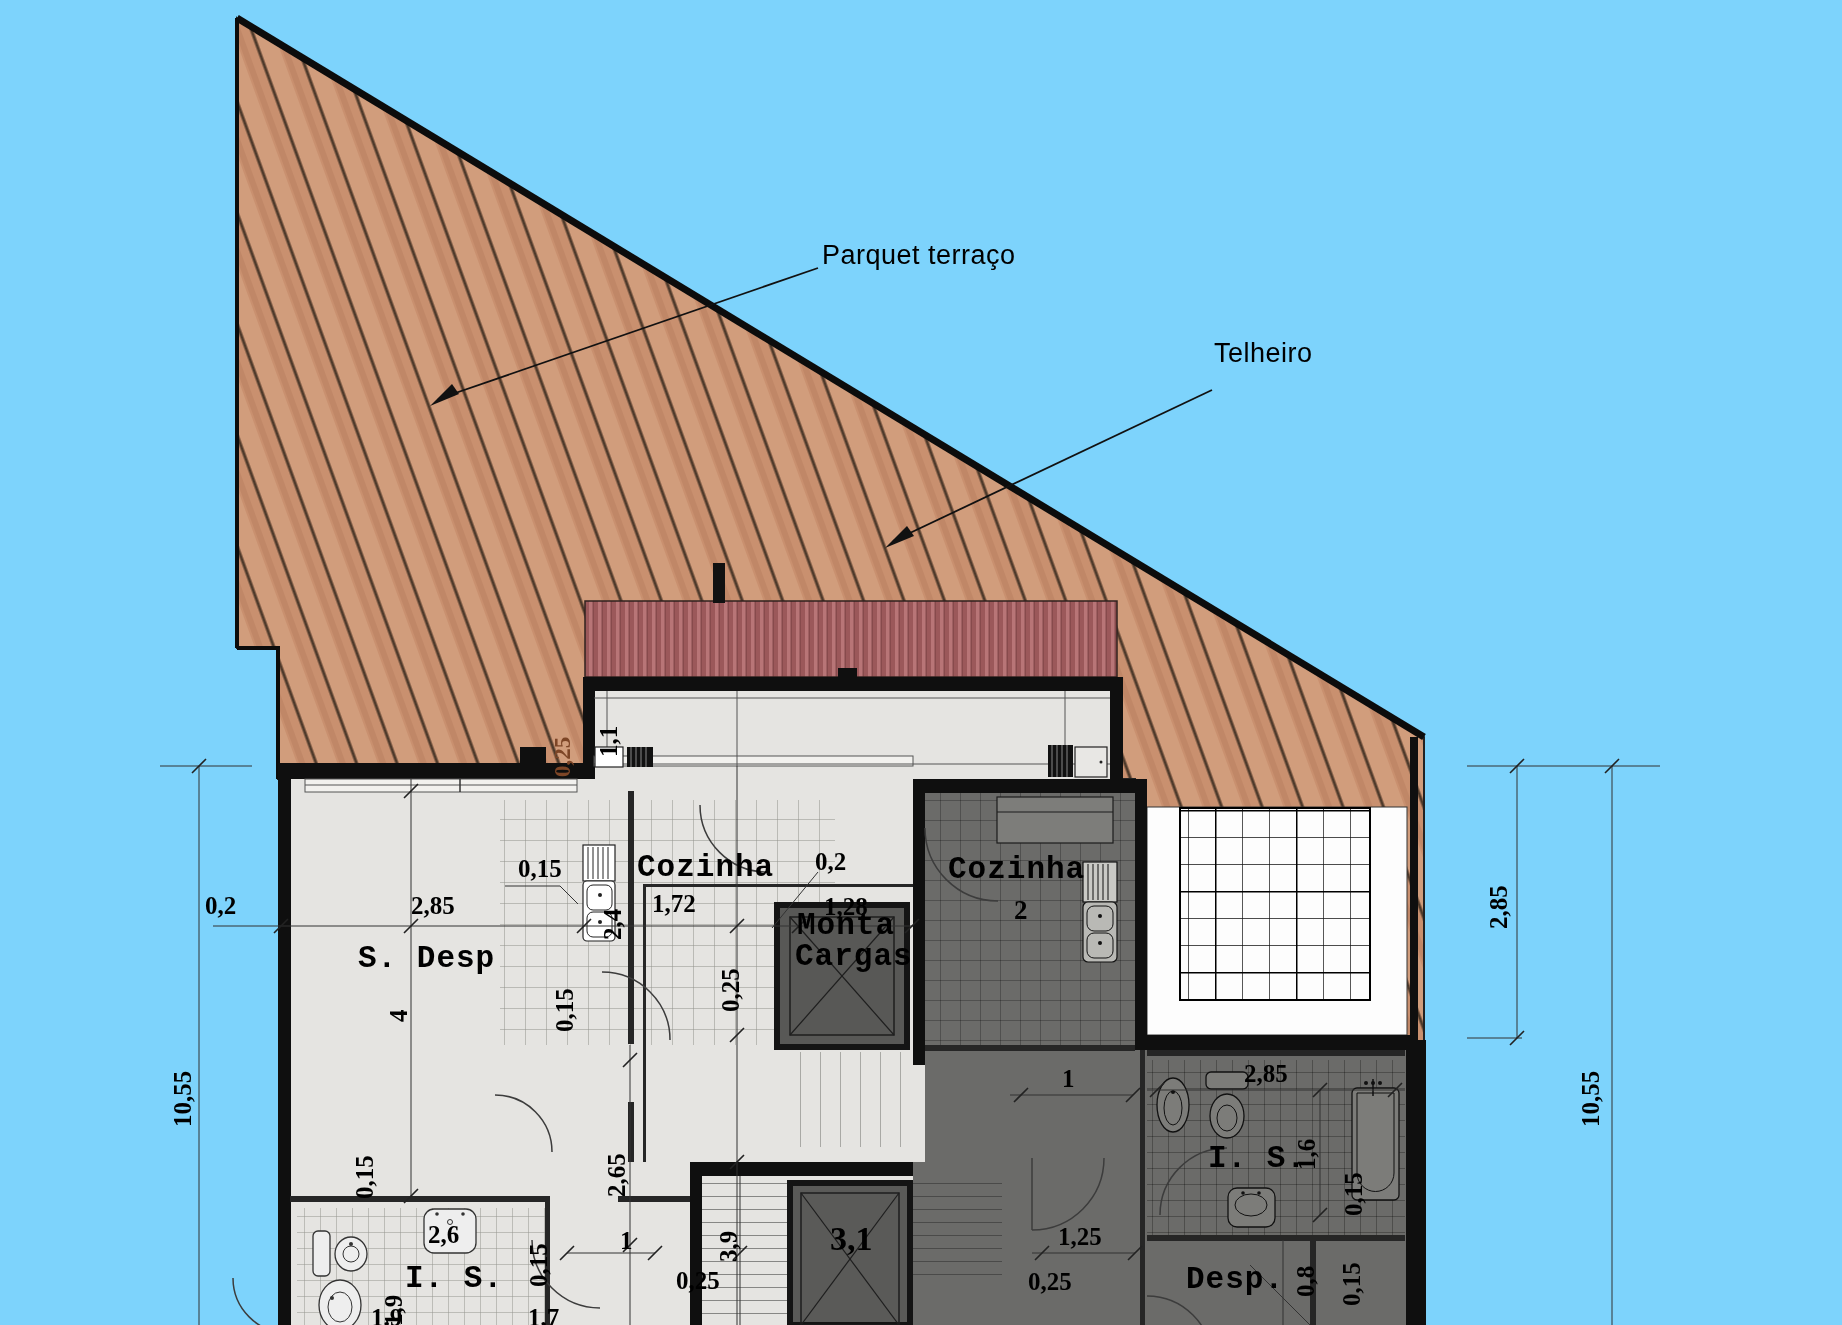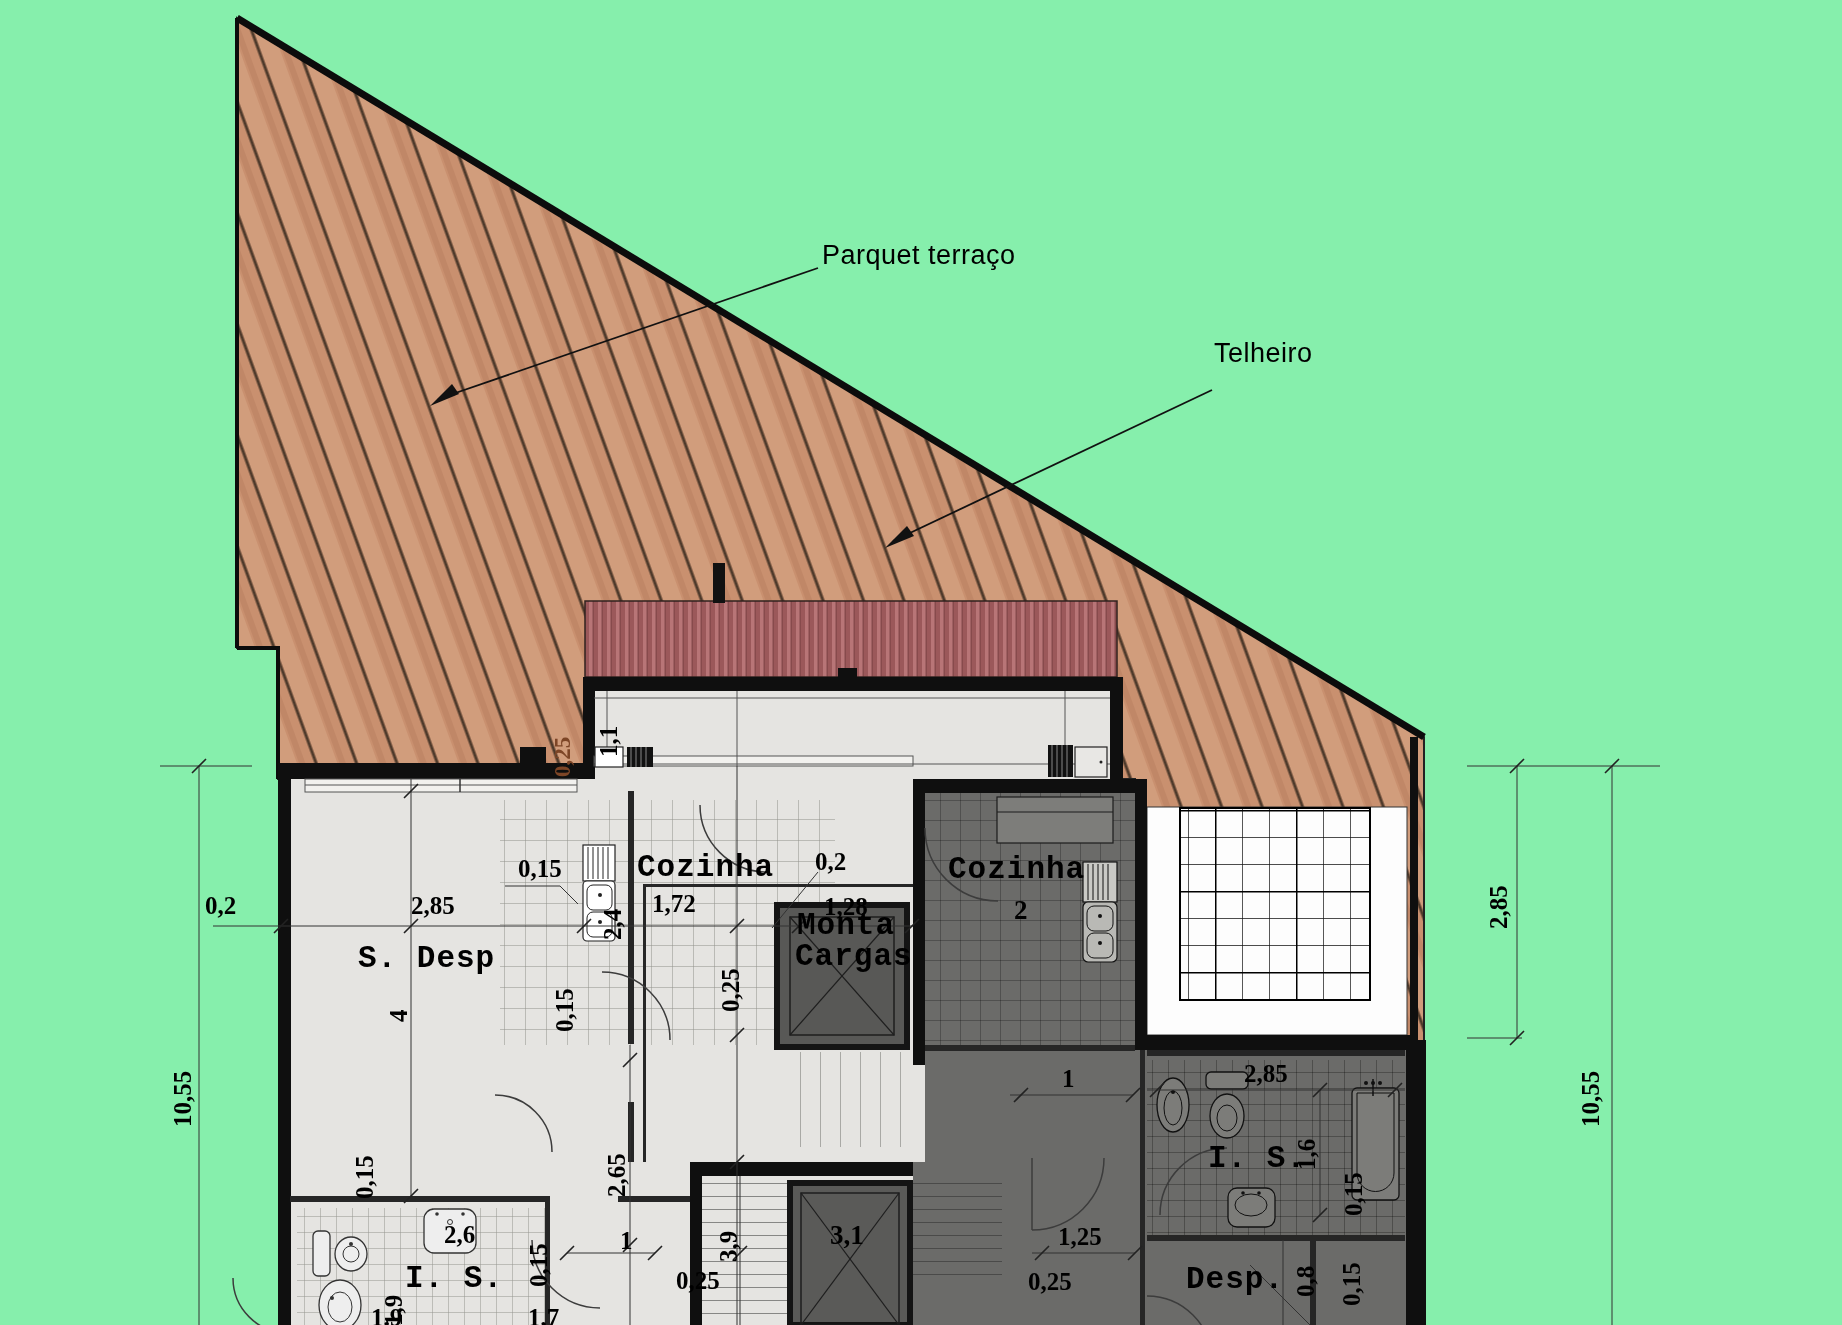--- a/index.html
+++ b/index.html
@@ -1,16 +1,16 @@
 <!DOCTYPE html>
 <html><head>
 <meta charset="utf-8">
 <style>
   html,body{margin:0;padding:0;background:#fff;}
-  #canvas{position:relative;width:1842px;height:1325px;overflow:hidden;background:#86efac;
+  #canvas{position:relative;width:1842px;height:1325px;overflow:hidden;background:#7dd3fc;
           font-family:"Liberation Serif", serif;}
   #plansvg{position:absolute;left:0;top:0;}
   .lbl{position:absolute;font-family:"Liberation Serif",serif;font-weight:700;font-size:25px;
        color:#000;white-space:nowrap;line-height:1;}
   .room{font-size:31px;letter-spacing:1px;font-family:Liberation Mono, monospace;}
   .ann{font-family:"Liberation Sans",sans-serif;font-weight:400;font-size:27px;letter-spacing:.5px;}
   .rl{transform:rotate(-90deg);transform-origin:0 0;}
   .brown{color:#7d4526;}
 </style>
 </head>
@@ -300,23 +300,23 @@
 <div class="lbl room" style="left:1186px;top:1264px">Desp.</div>
 
 <div class="lbl" style="left:205px;top:893px">0,2</div>
 <div class="lbl" style="left:411px;top:893px">2,85</div>
 <div class="lbl" style="left:518px;top:856px">0,15</div>
 <div class="lbl" style="left:652px;top:891px">1,72</div>
 <div class="lbl" style="left:815px;top:849px">0,2</div>
 <div class="lbl" style="left:824px;top:894px">1,28</div>
 <div class="lbl" style="left:1062px;top:1066px">1</div>
 <div class="lbl" style="left:620px;top:1228px">1</div>
-<div class="lbl" style="left:444px;top:1222px">2,6</div>
+<div class="lbl" style="left:428px;top:1222px">2,6</div>
 <div class="lbl" style="left:676px;top:1268px">0,25</div>
-<div class="lbl" style="left:830px;top:1222px;font-size:27px">3,1</div>
+<div class="lbl" style="left:830px;top:1222px;font-size:34px">3,1</div>
 <div class="lbl" style="left:1058px;top:1224px">1,25</div>
 <div class="lbl" style="left:1028px;top:1269px">0,25</div>
 <div class="lbl" style="left:1244px;top:1061px">2,85</div>
 <div class="lbl" style="left:371px;top:1305px">1,9</div>
 <div class="lbl" style="left:528px;top:1305px">1,7</div>
 
 <div class="lbl rl" style="left:386px;top:1022px">4</div>
 <div class="lbl rl" style="left:600px;top:940px">2,4</div>
 <div class="lbl rl" style="left:552px;top:1032px">0,15</div>
 <div class="lbl rl" style="left:718px;top:1012px">0,25</div>

